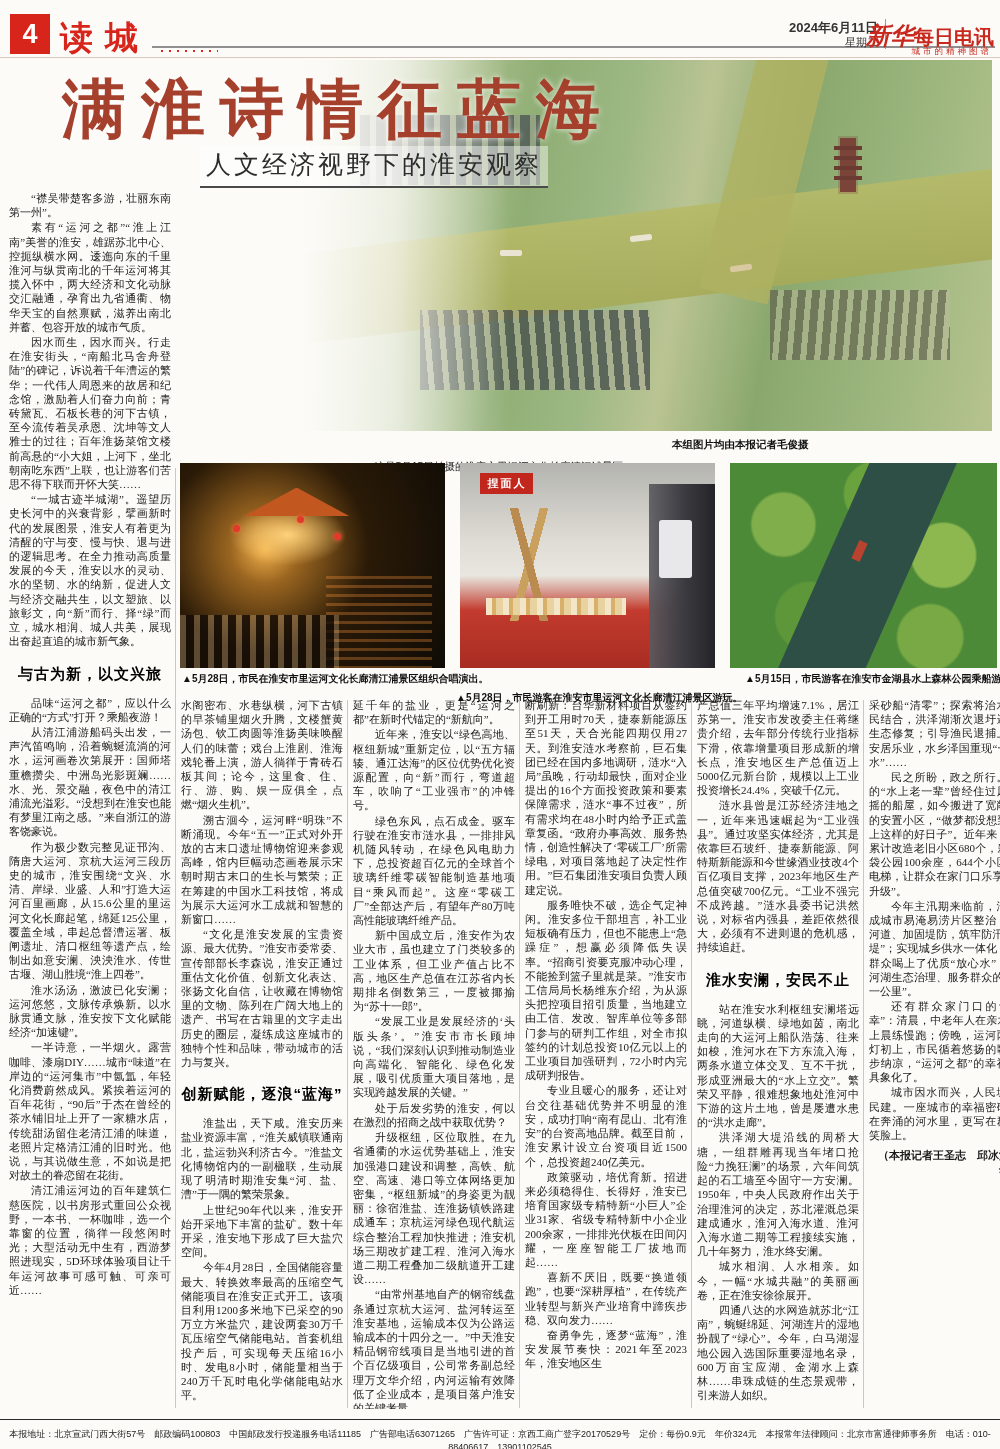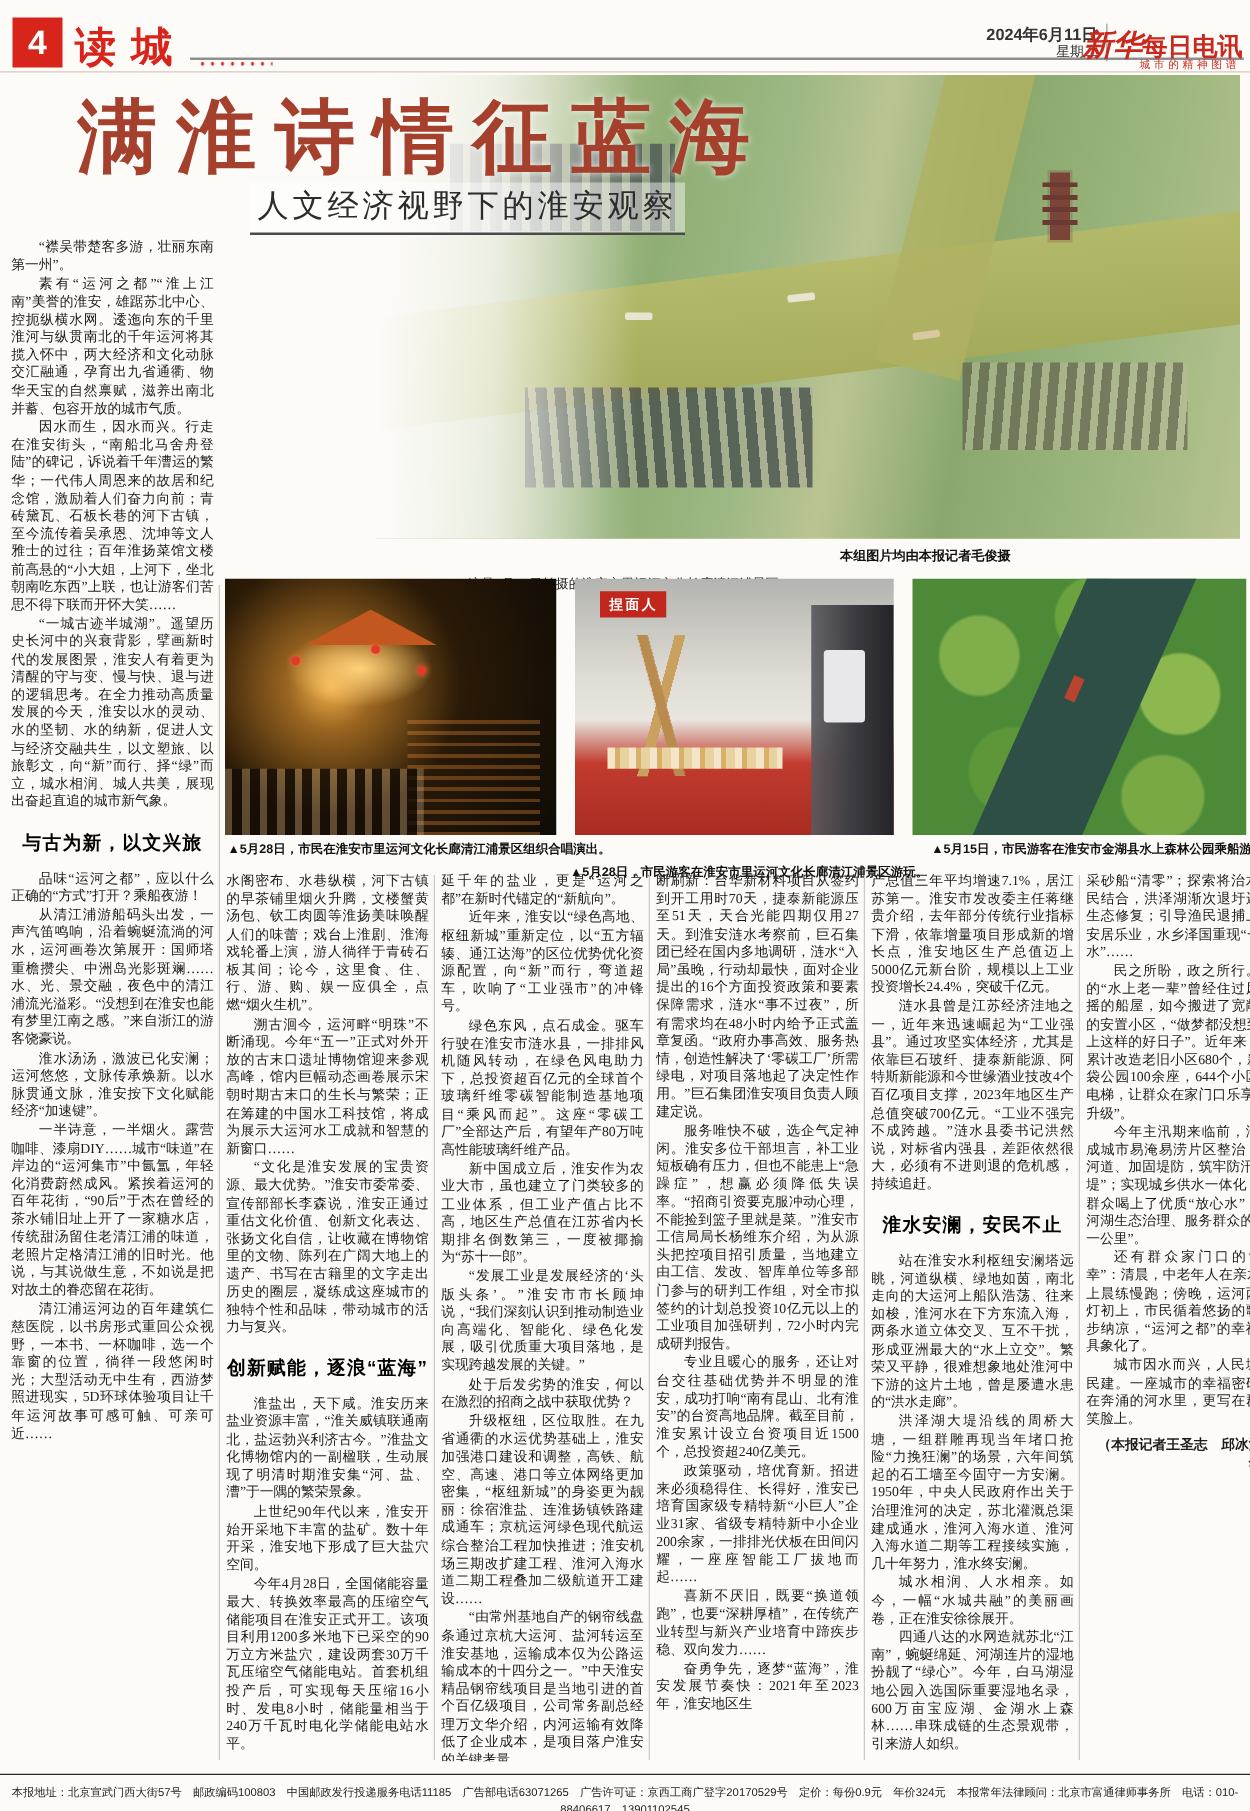--- a/index.html
+++ b/index.html
@@ -174,20 +174,21 @@
   <div class="vsep v4"></div>
 
   <div class="col c0">
       <p class="para">“襟吴带楚客多游，壮丽东南第一州”。</p>
       <p class="para">素有“运河之都”“淮上江南”美誉的淮安，雄踞苏北中心、控扼纵横水网。逶迤向东的千里淮河与纵贯南北的千年运河将其揽入怀中，两大经济和文化动脉交汇融通，孕育出九省通衢、物华天宝的自然禀赋，滋养出南北并蓄、包容开放的城市气质。</p>
       <p class="para">因水而生，因水而兴。行走在淮安街头，“南船北马舍舟登陆”的碑记，诉说着千年漕运的繁华；一代伟人周恩来的故居和纪念馆，激励着人们奋力向前；青砖黛瓦、石板长巷的河下古镇，至今流传着吴承恩、沈坤等文人雅士的过往；百年淮扬菜馆文楼前高悬的“小大姐，上河下，坐北朝南吃东西”上联，也让游客们苦思不得下联而开怀大笑……</p>
       <p class="para">“一城古迹半城湖”。遥望历史长河中的兴衰背影，擘画新时代的发展图景，淮安人有着更为清醒的守与变、慢与快、退与进的逻辑思考。在全力推动高质量发展的今天，淮安以水的灵动、水的坚韧、水的纳新，促进人文与经济交融共生，以文塑旅、以旅彰文，向“新”而行、择“绿”而立，城水相润、城人共美，展现出奋起直追的城市新气象。</p>
       <div class="subhead">与古为新，以文兴旅</div>
       <p class="para">品味“运河之都”，应以什么正确的“方式”打开？乘船夜游！</p>
       <p class="para">从清江浦游船码头出发，一声汽笛鸣响，沿着蜿蜒流淌的河水，运河画卷次第展开：国师塔重檐攒尖、中洲岛光影斑斓……水、光、景交融，夜色中的清江浦流光溢彩。“没想到在淮安也能有梦里江南之感。”来自浙江的游客饶豪说。</p>
+      <p class="para">作为极少数完整见证邗沟、隋唐大运河、京杭大运河三段历史的城市，淮安围绕“文兴、水清、岸绿、业盛、人和”打造大运河百里画廊，从15.6公里的里运河文化长廊起笔，绵延125公里，覆盖全域，串起总督漕运署、板闸遗址、清口枢纽等遗产点，绘制出如意安澜、泱泱淮水、传世古堰、湖山胜境“淮上四卷”。</p>
       <p class="para">淮水汤汤，激波已化安澜；运河悠悠，文脉传承焕新。以水脉贯通文脉，淮安按下文化赋能经济“加速键”。</p>
       <p class="para">一半诗意，一半烟火。露营咖啡、漆扇DIY……城市“味道”在岸边的“运河集市”中氤氲，年轻化消费蔚然成风。紧挨着运河的百年花街，“90后”于杰在曾经的茶水铺旧址上开了一家糖水店，传统甜汤留住老清江浦的味道，老照片定格清江浦的旧时光。他说，与其说做生意，不如说是把对故土的眷恋留在花街。</p>
       <p class="para">清江浦运河边的百年建筑仁慈医院，以书房形式重回公众视野，一本书、一杯咖啡，选一个靠窗的位置，徜徉一段悠闲时光；大型活动无中生有，西游梦照进现实，5D环球体验项目让千年运河故事可感可触、可亲可近……</p>
     </div>
   <div class="col c1">
       <p class="para cont">水阁密布、水巷纵横，河下古镇的早茶铺里烟火升腾，文楼蟹黄汤包、钦工肉圆等淮扬美味唤醒人们的味蕾；戏台上淮剧、淮海戏轮番上演，游人徜徉于青砖石板其间；论今，这里食、住、行、游、购、娱一应俱全，点燃“烟火生机”。</p>
       <p class="para">溯古洄今，运河畔“明珠”不断涌现。今年“五一”正式对外开放的古末口遗址博物馆迎来参观高峰，馆内巨幅动态画卷展示宋朝时期古末口的生长与繁荣；正在筹建的中国水工科技馆，将成为展示大运河水工成就和智慧的新窗口……</p>
       <p class="para">“文化是淮安发展的宝贵资源、最大优势。”淮安市委常委、宣传部部长李森说，淮安正通过重估文化价值、创新文化表达、张扬文化自信，让收藏在博物馆里的文物、陈列在广阔大地上的遗产、书写在古籍里的文字走出历史的圈层，凝练成这座城市的独特个性和品味，带动城市的活力与复兴。</p>
       <div class="subhead">创新赋能，逐浪“蓝海”</div>
       <p class="para">淮盐出，天下咸。淮安历来盐业资源丰富，“淮关威镇联通南北，盐运勃兴利济古今。”淮盐文化博物馆内的一副楹联，生动展现了明清时期淮安集“河、盐、漕”于一隅的繁荣景象。</p>

